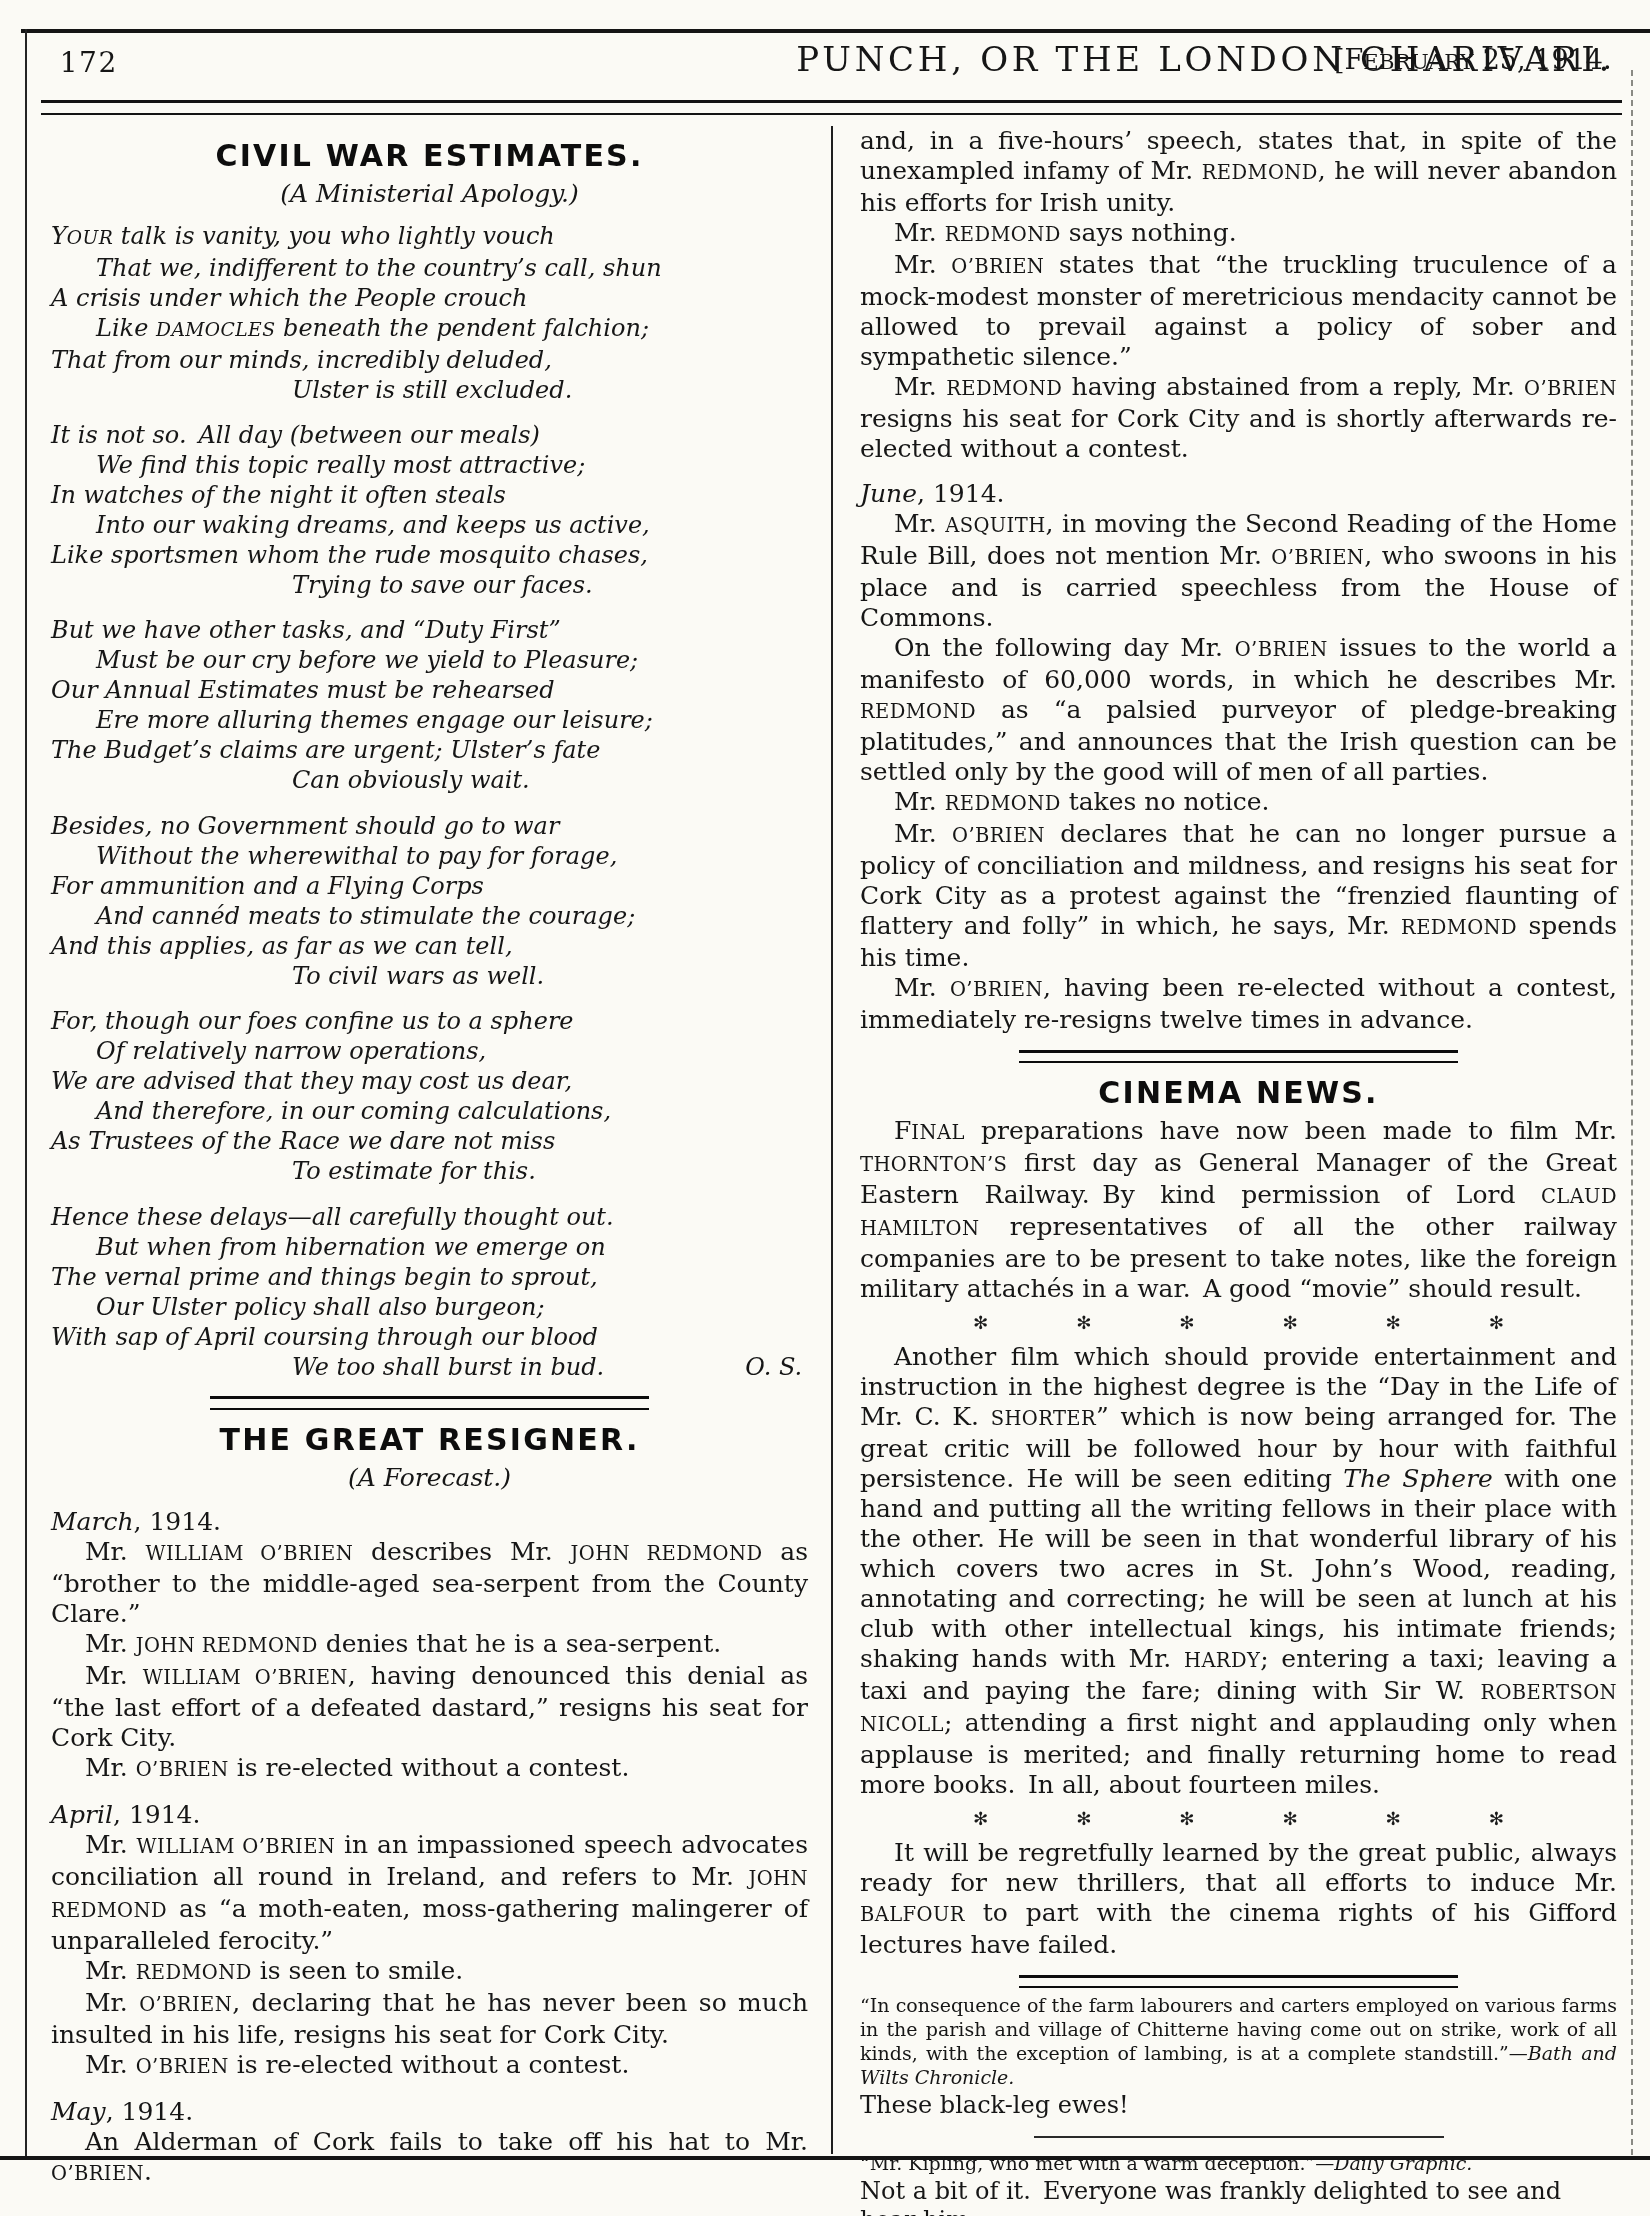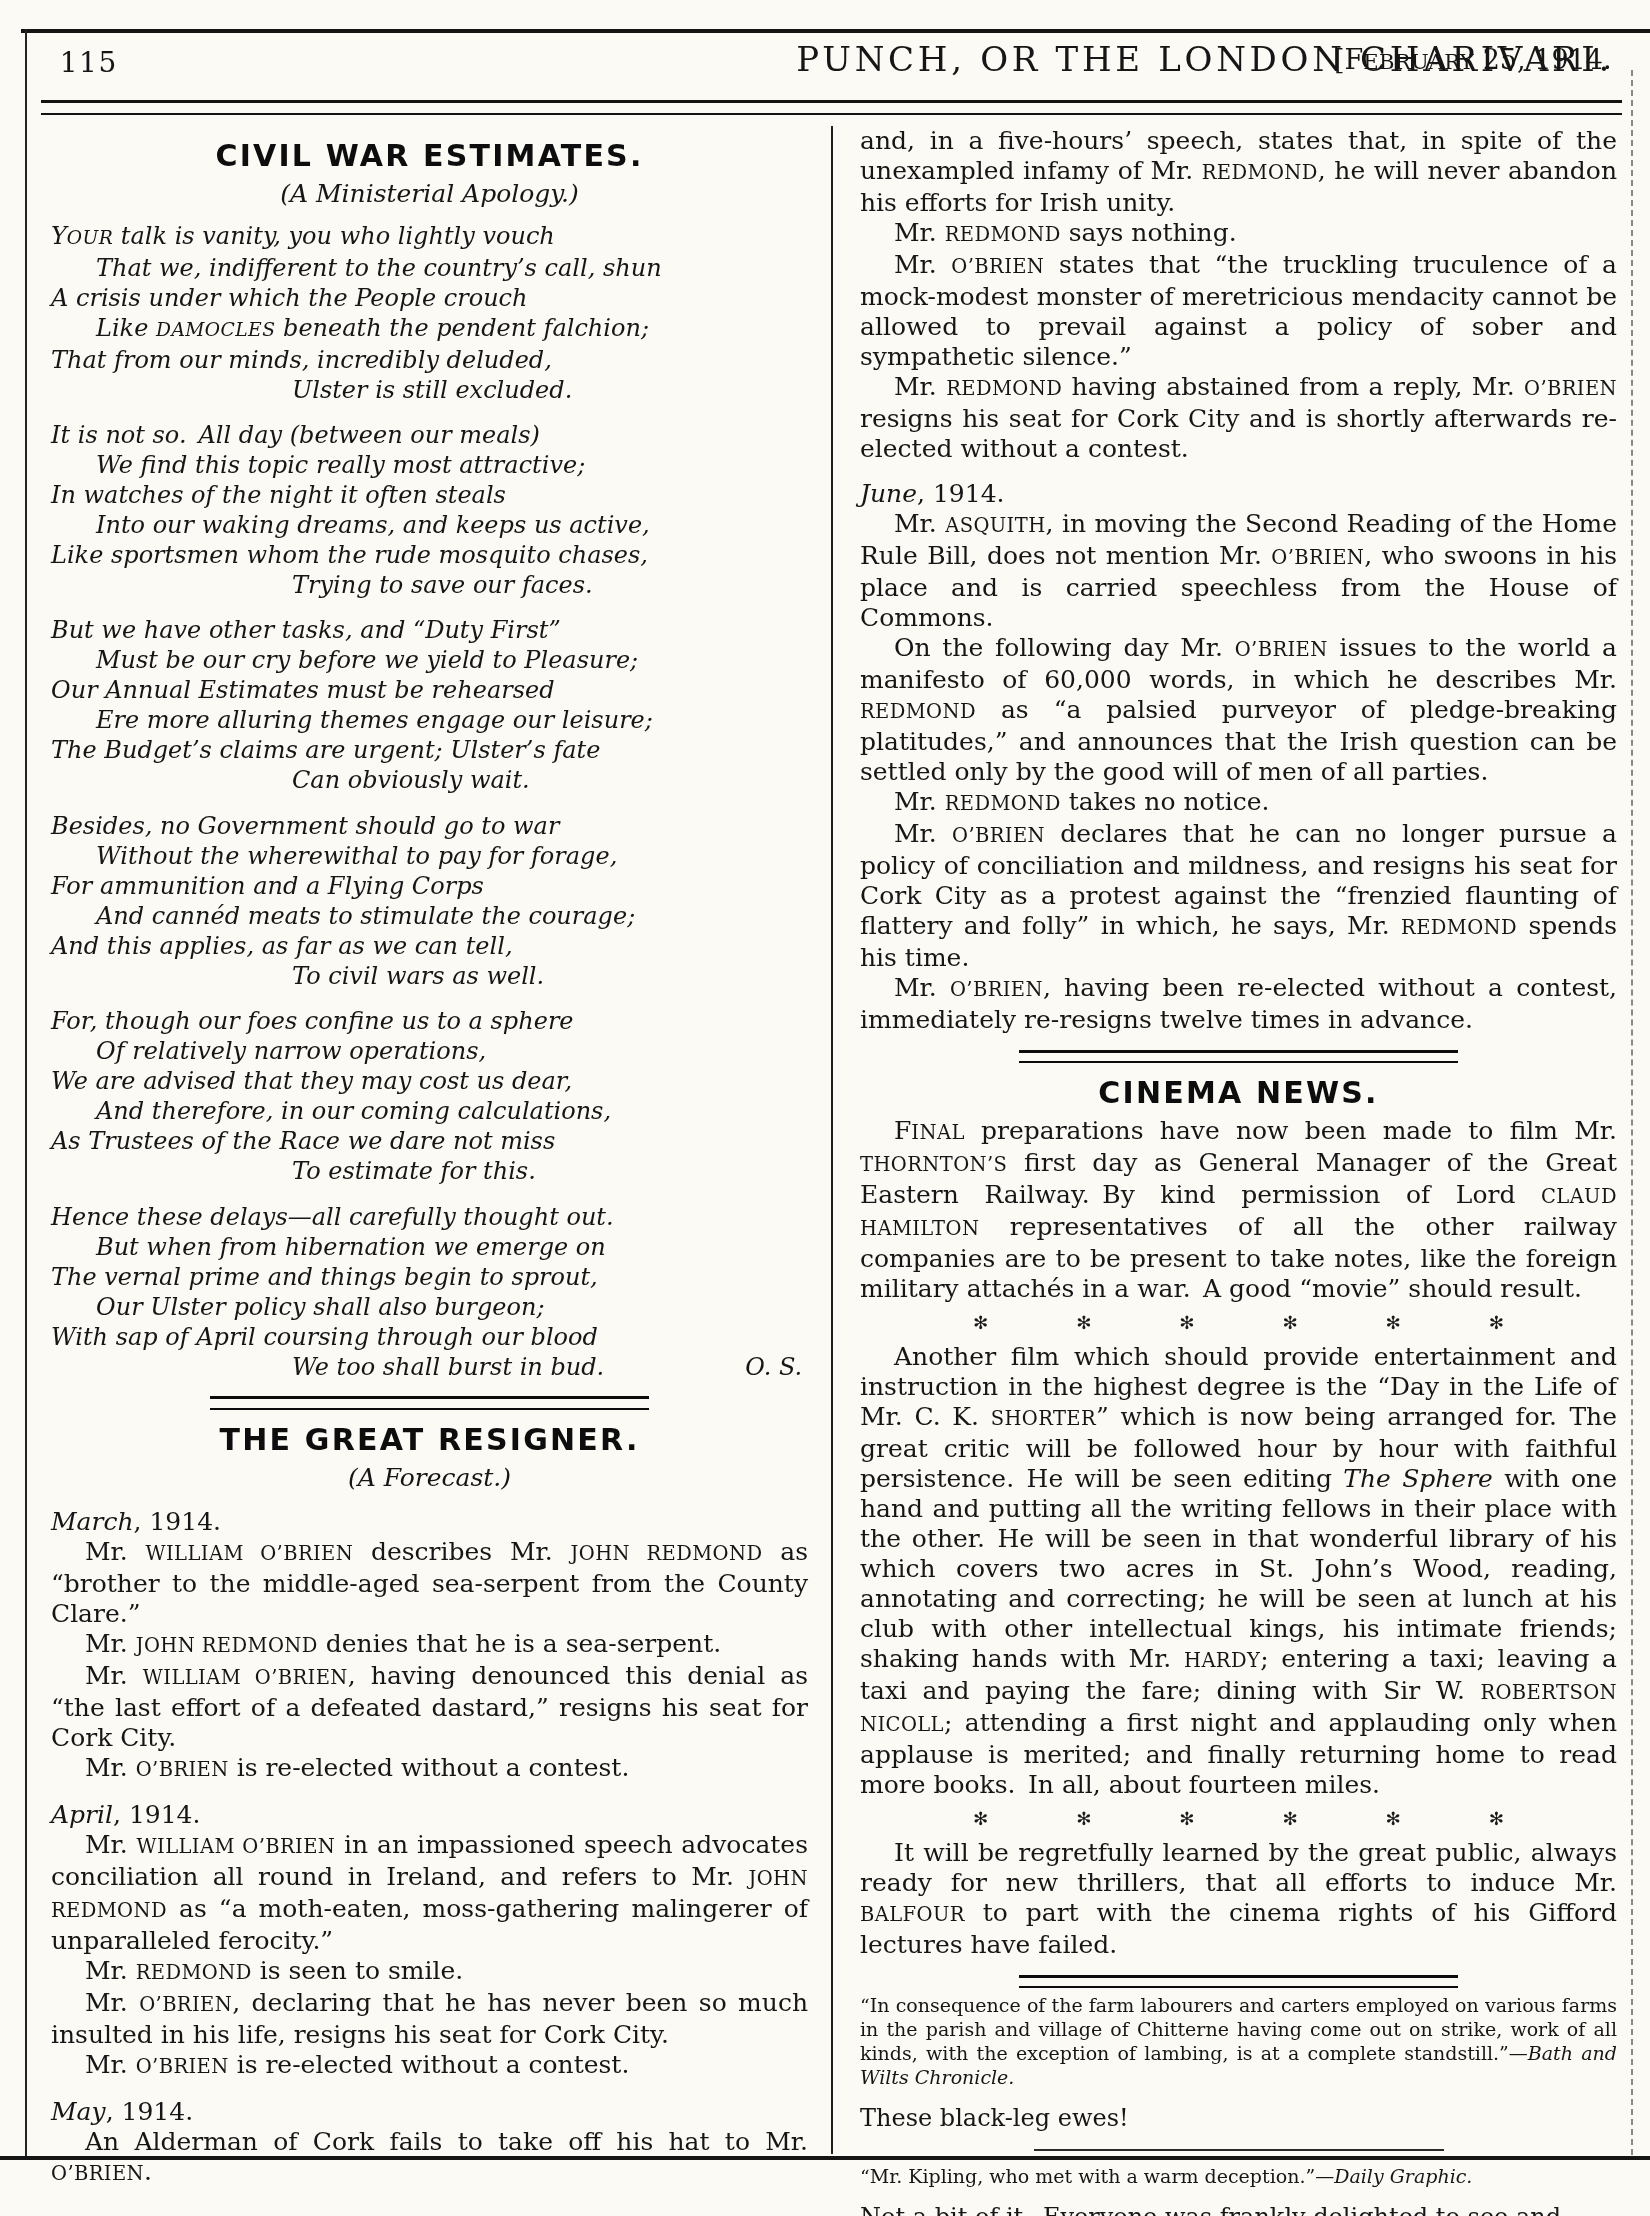--- a/index.html
+++ b/index.html
@@ -38,38 +38,38 @@
   .t-para{text-indent:34px;}
   .t-cont{text-indent:0;}
   .t-date{text-indent:0;text-align:left;margin-top:15px;}
   .t-sep{text-indent:0;text-align:center;font-size:18.3px;line-height:22px;
          word-spacing:82px;margin:8px 0;color:#1a1a1a;}
   
   .rule2{width:439px;height:8.8px;border-top:3.7px solid #0c0c0c;border-bottom:2.9px solid #0c0c0c;
          margin:14.6px auto 4.4px auto;}
   
   .clipping .q{font-size:19px;line-height:24px;text-align:justify;}
-  .clipping .r{font-size:24px;line-height:29px;margin-top:15px;text-align:left;}
+  .clipping .r{font-size:24px;line-height:29px;margin-top:2px;text-align:left;}
   .clipping + .clipping::before{content:"";display:block;width:410px;height:2.2px;background:#2a2a2a;
          margin:16px auto 13px auto;}
   
   .sc{text-transform:uppercase;font-size:0.78em;letter-spacing:0.4px;}
   i{font-style:italic;}
 </style>
 </head>
 <body>
 
 <div class="page">
   <div class="b-top"></div>
   <div class="b-left"></div>
   <div class="b-right"></div>
   <div class="b-bottom"></div>
 
   <header class="masthead">
-    <div class="pageno">115</div>
+    <div class="pageno">172</div>
     <div class="mast-title">PUNCH, OR THE LONDON CHARIVARI.</div>
     <div class="mast-date">[F<span class="sc">ebruary</span> 25, 1914.</div>
   </header>
   <div class="rule-head"></div>
   <div class="col-rule"></div>
 
   <main class="columns">
 
     <section class="col">
       <h2 class="sect">CIVIL WAR ESTIMATES.</h2>

